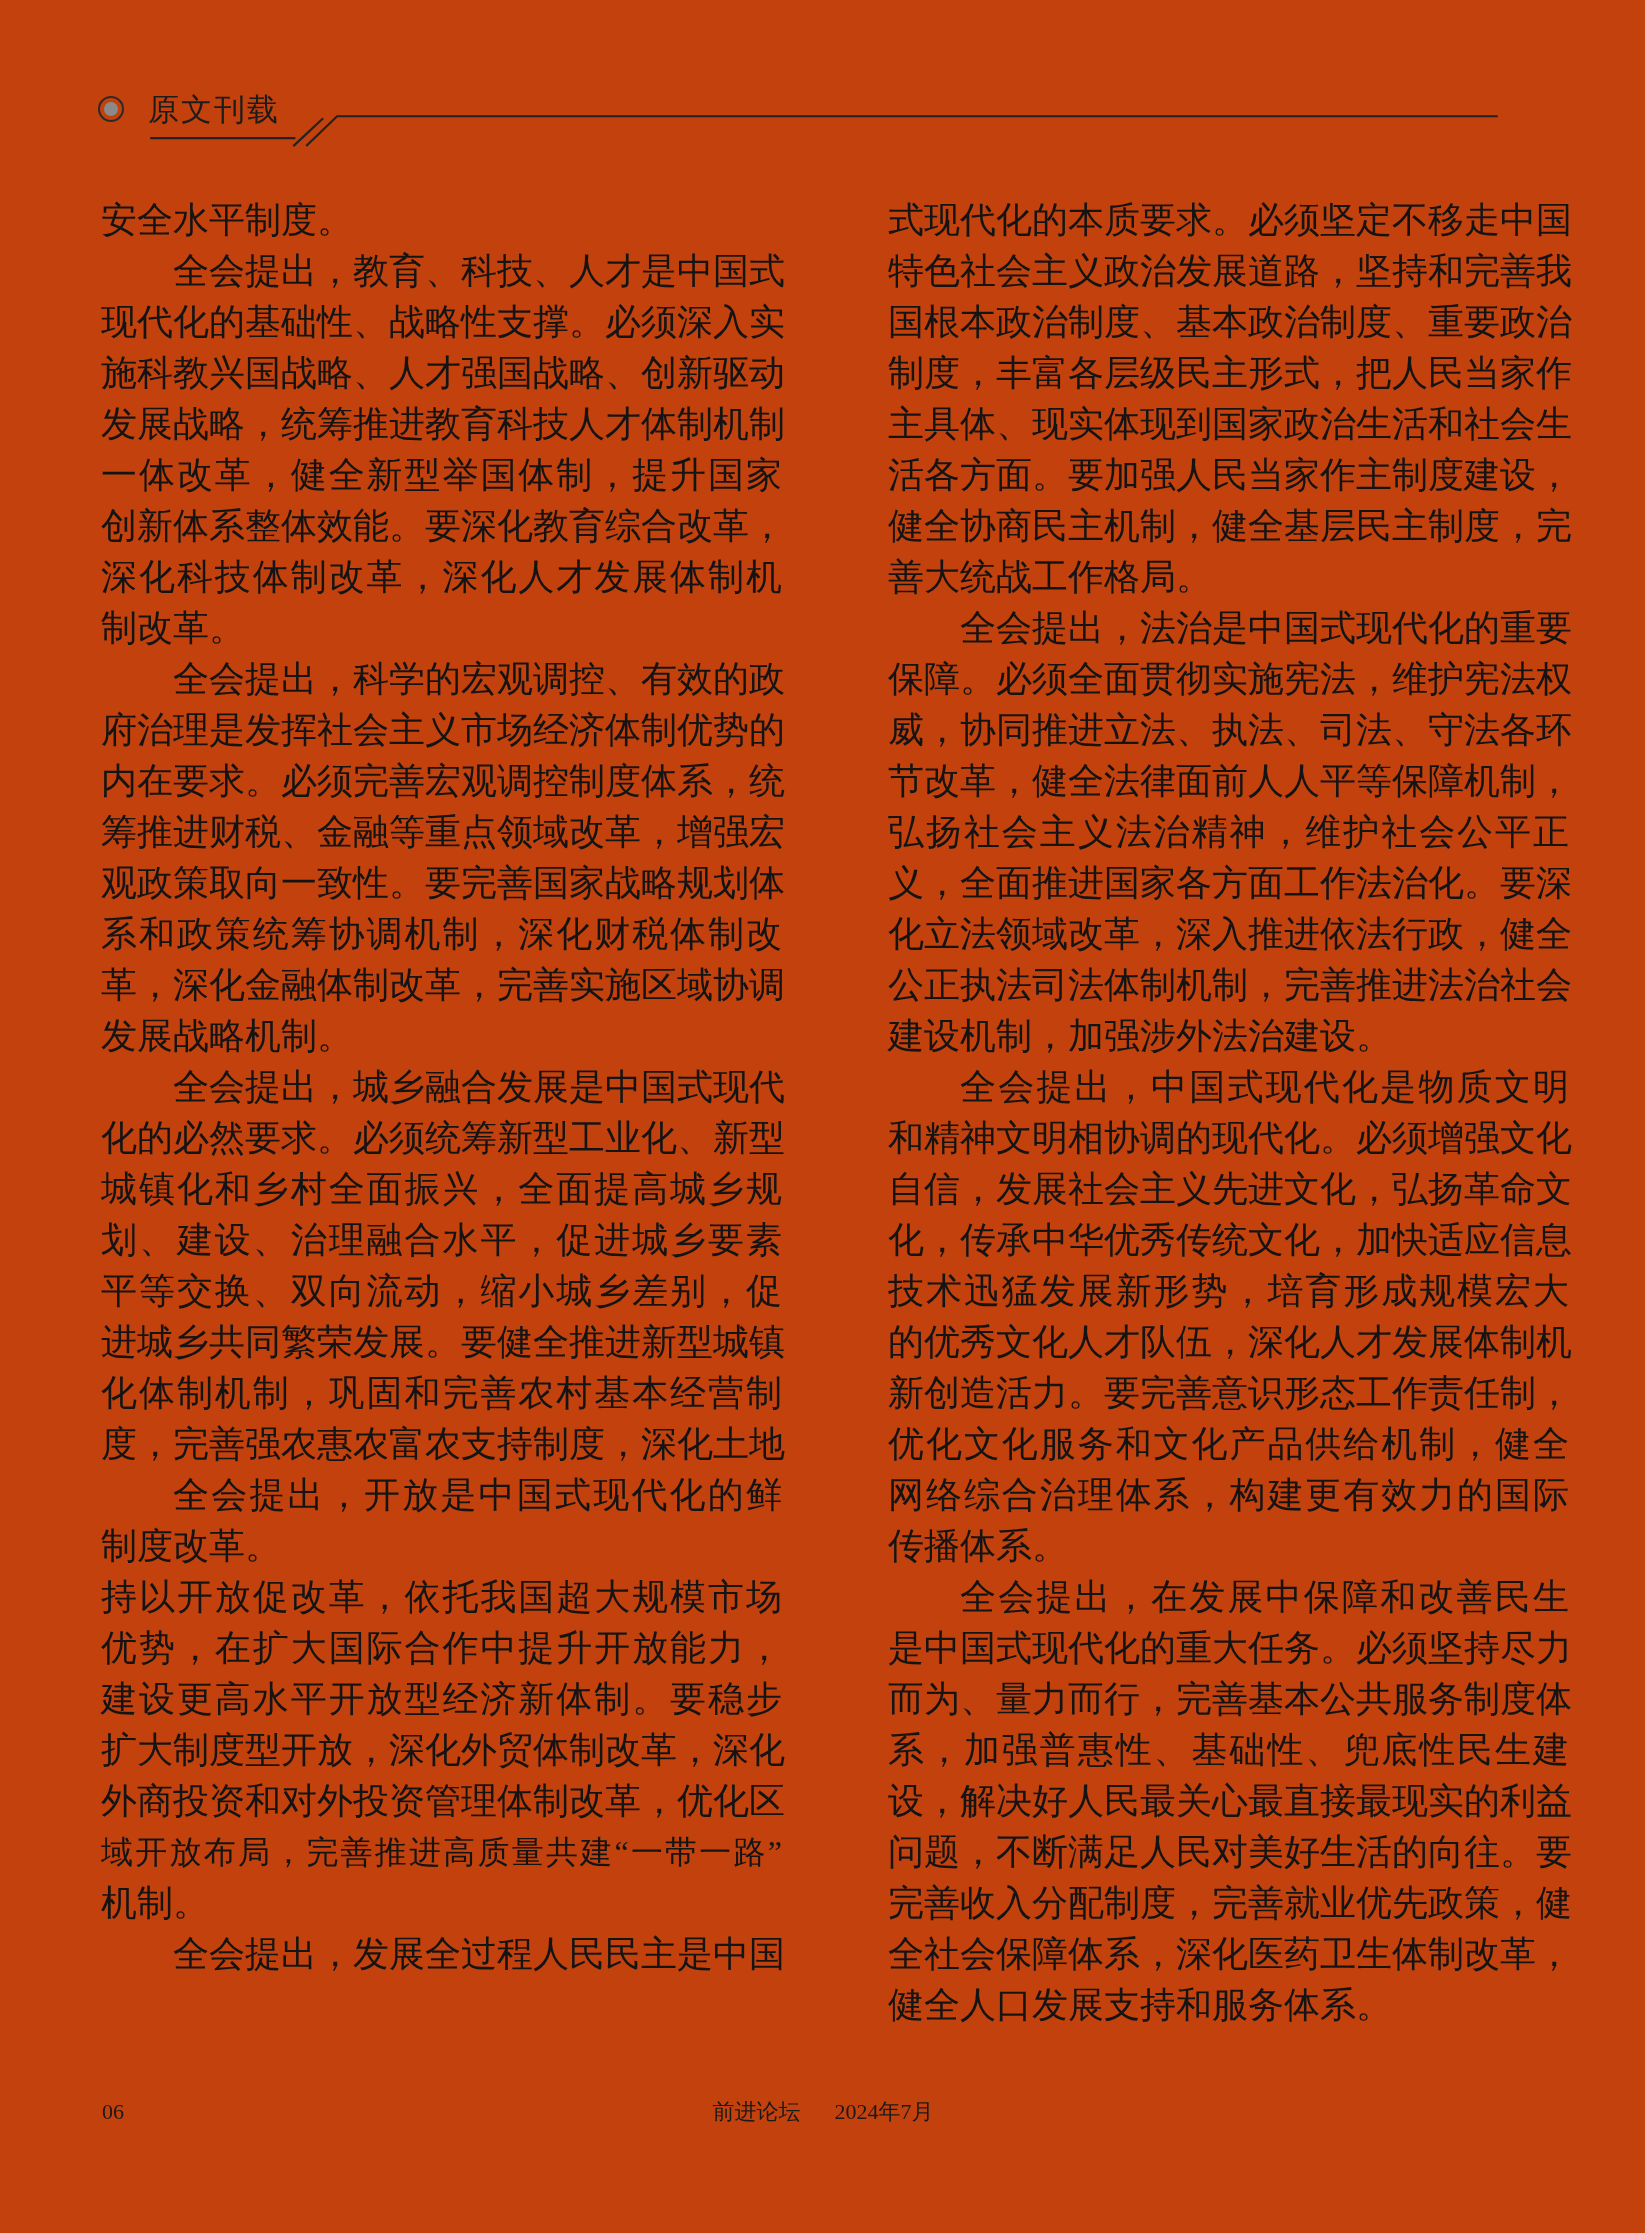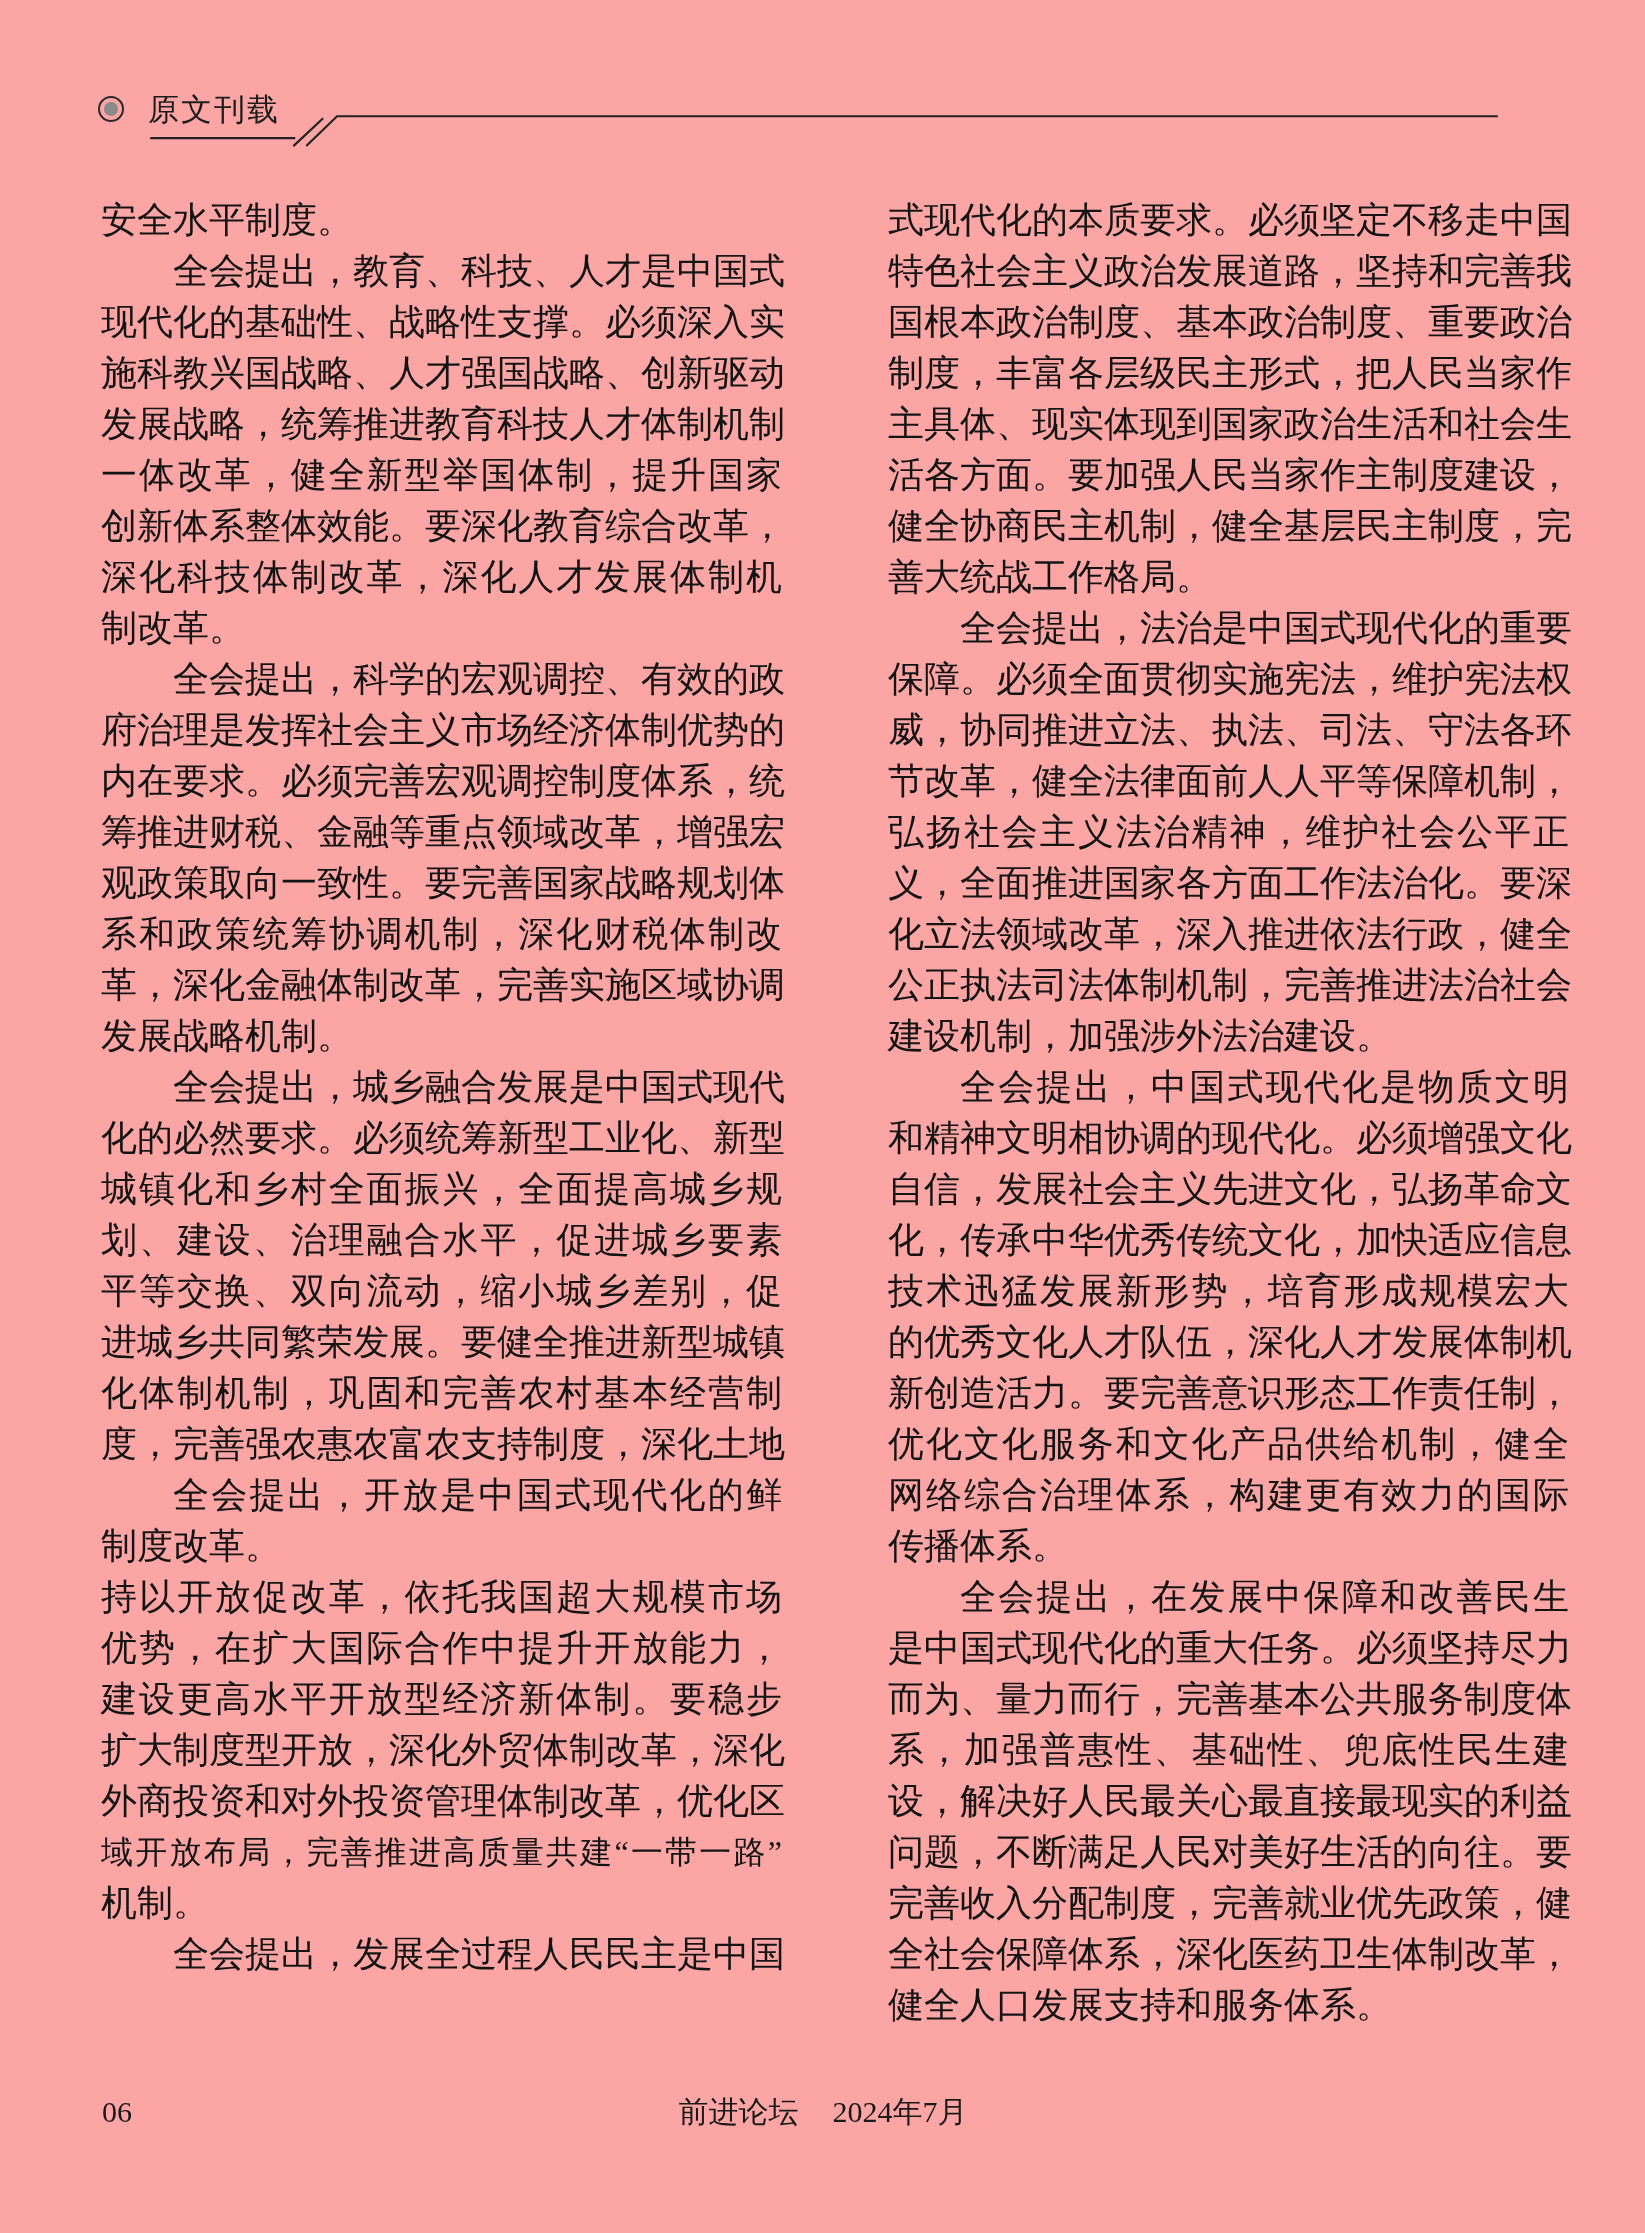--- a/index.html
+++ b/index.html
@@ -1,19 +1,19 @@
 <!DOCTYPE html>
 <html><head>
 <meta charset="utf-8">
 <style>
   html,body{margin:0;padding:0;background:#e8e8e8;}
   .page{
     position:relative;
     width:1646px;height:2234px;
-    background:#fca5a5;
+    background:#c2410c;
     font-family:"Liberation Serif","DejaVu Serif",serif;
     color:#141414;
     overflow:hidden;
     margin:0 auto;
   }
   
   .page-header{position:absolute;left:0;top:0;width:100%;height:149px;}
   .bullseye{
     position:absolute;left:98px;top:96px;
     width:26px;height:26px;border:2px solid #2a2a2a;border-radius:50%;
@@ -40,21 +40,21 @@
     text-justify:inter-character;
     white-space:nowrap;overflow:visible;
     color:#141414;
   }
   .line.indent{text-indent:72px;}
   .line.para-end{text-align-last:left;-moz-text-align-last:left;}
   .line.long{font-size:32px;}
   
   .page-footer{
     position:absolute;left:0;top:2092px;width:100%;height:44px;
-    font-size:30px;line-height:40px;color:#1a1a1a;
+    font-size:22px;line-height:40px;color:#1a1a1a;
   }
   .page-number{position:absolute;left:102px;top:0;}
   .footer-center{
     position:absolute;left:0;top:0;width:100%;
     display:flex;justify-content:center;gap:34px;
   }
 </style>
 </head>
 <body>
 

